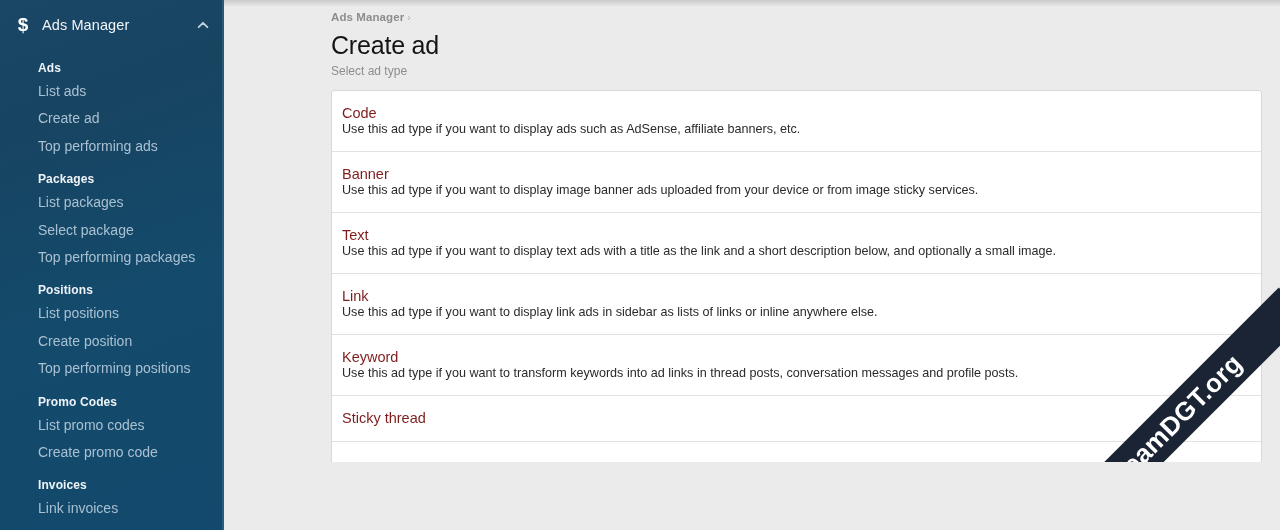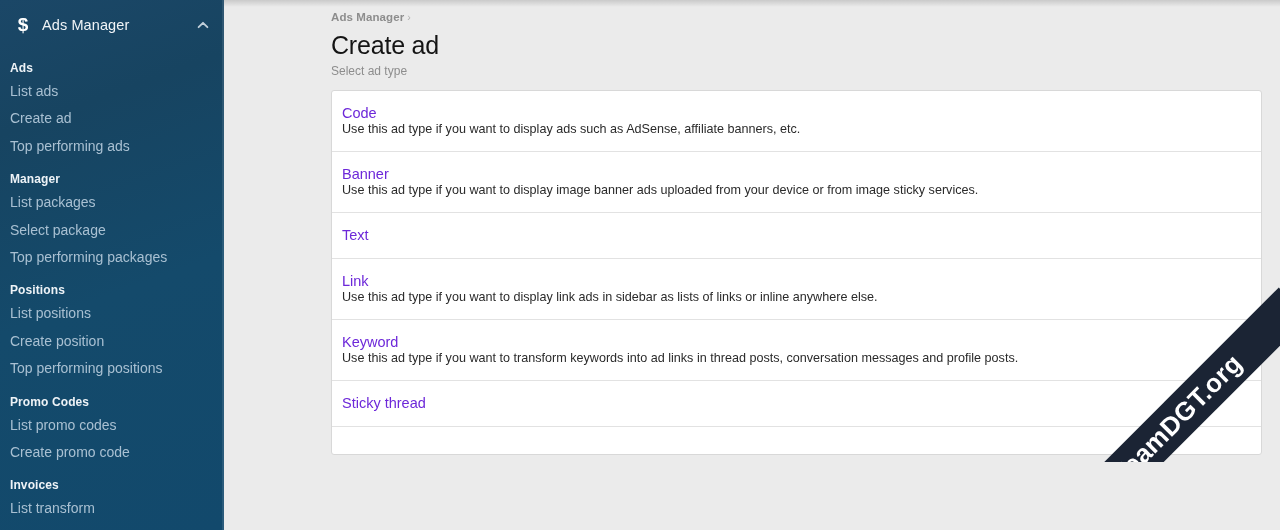--- a/index.html
+++ b/index.html
@@ -64,21 +64,21 @@
     letter-spacing: .1px;
   }
   .sb-chevron {
     width: 14px;
     height: 14px;
     display: block;
     opacity: .85;
   }
   .sb-chevron svg { display:block; }
 
-  .sb-group { margin-top: 8px; }
+  .sb-group { margin-top: 8px; margin-left: 28px; }
   .sb-group-title {
     color: #eef3f7;
     font-size: 12px;
     font-weight: bold;
     padding: 4px 12px 3px 10px;
     letter-spacing: .1px;
   }
   .sb-link {
     display: block;
     color: #a9c0d2;
@@ -147,21 +147,21 @@
     box-sizing: border-box;
     width: 931px;
   }
   .row {
     padding: 13px 10px 14px 10px;
     border-bottom: 1px solid #e2e2e2;
     box-sizing: border-box;
   }
   .row:last-child { border-bottom: none; }
   .row-title {
-    color: #6d28d9;
+    color: #7f1d1d;
     font-size: 14.5px;
     text-decoration: none;
     display: inline-block;
     line-height: 1.15;
   }
   .row-desc {
     color: #2a2a2a;
     font-size: 12.6px;
     line-height: 1.2;
   }
@@ -206,59 +206,59 @@
       </span>
     </div>
     <div id="sb-groups">
         <div class="sb-group">
           <div class="sb-group-title">Ads</div>
           <a class="sb-link" href="#">List ads</a>
           <a class="sb-link" href="#">Create ad</a>
           <a class="sb-link" href="#">Top performing ads</a>
         </div>
         <div class="sb-group">
-          <div class="sb-group-title">Manager</div>
+          <div class="sb-group-title">Packages</div>
           <a class="sb-link" href="#">List packages</a>
           <a class="sb-link" href="#">Select package</a>
           <a class="sb-link" href="#">Top performing packages</a>
         </div>
         <div class="sb-group">
           <div class="sb-group-title">Positions</div>
           <a class="sb-link" href="#">List positions</a>
           <a class="sb-link" href="#">Create position</a>
           <a class="sb-link" href="#">Top performing positions</a>
         </div>
         <div class="sb-group">
           <div class="sb-group-title">Promo Codes</div>
           <a class="sb-link" href="#">List promo codes</a>
           <a class="sb-link" href="#">Create promo code</a>
         </div>
         <div class="sb-group">
           <div class="sb-group-title">Invoices</div>
-          <a class="sb-link" href="#">List transform</a>
+          <a class="sb-link" href="#">Link invoices</a>
           <a class="sb-link" href="#">Create services</a>
           <a class="sb-link" href="#">Statistics</a>
         </div>
       </div>
   </nav>
 
   <main class="main">
     <div class="inner">
 
       <div class="breadcrumb">
         <a class="crumb-link" href="#">Ads Manager</a><span class="sep">›</span>
       </div>
 
       <h1 class="page-title">Create ad</h1>
       <div class="subtitle">Select ad type</div>
 
       <div class="card" id="ad-type-list">
           <div class="row"><a class="row-title" href="#">Code</a><div class="row-desc">Use this ad type if you want to display ads such as AdSense, affiliate banners, etc.</div></div>
           <div class="row"><a class="row-title" href="#">Banner</a><div class="row-desc">Use this ad type if you want to display image banner ads uploaded from your device or from image sticky services.</div></div>
-          <div class="row"><a class="row-title" href="#">Text</a></div>
+          <div class="row"><a class="row-title" href="#">Text</a><div class="row-desc">Use this ad type if you want to display text ads with a title as the link and a short description below, and optionally a small image.</div></div>
           <div class="row"><a class="row-title" href="#">Link</a><div class="row-desc">Use this ad type if you want to display link ads in sidebar as lists of links or inline anywhere else.</div></div>
           <div class="row"><a class="row-title" href="#">Keyword</a><div class="row-desc">Use this ad type if you want to transform keywords into ad links in thread posts, conversation messages and profile posts.</div></div>
           <div class="row"><a class="row-title" href="#">Sticky thread</a></div>
           <div class="row"></div>
         </div>
     </div>
 
     <div class="watermark">
       <span>TeamDGT.org</span>
     </div>

